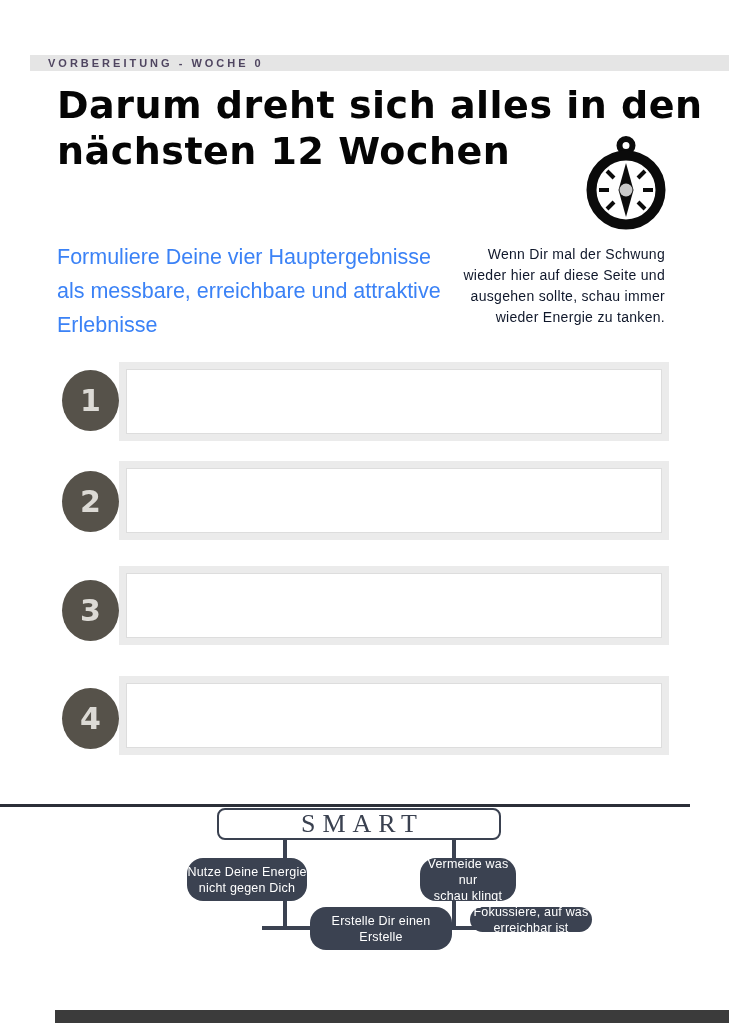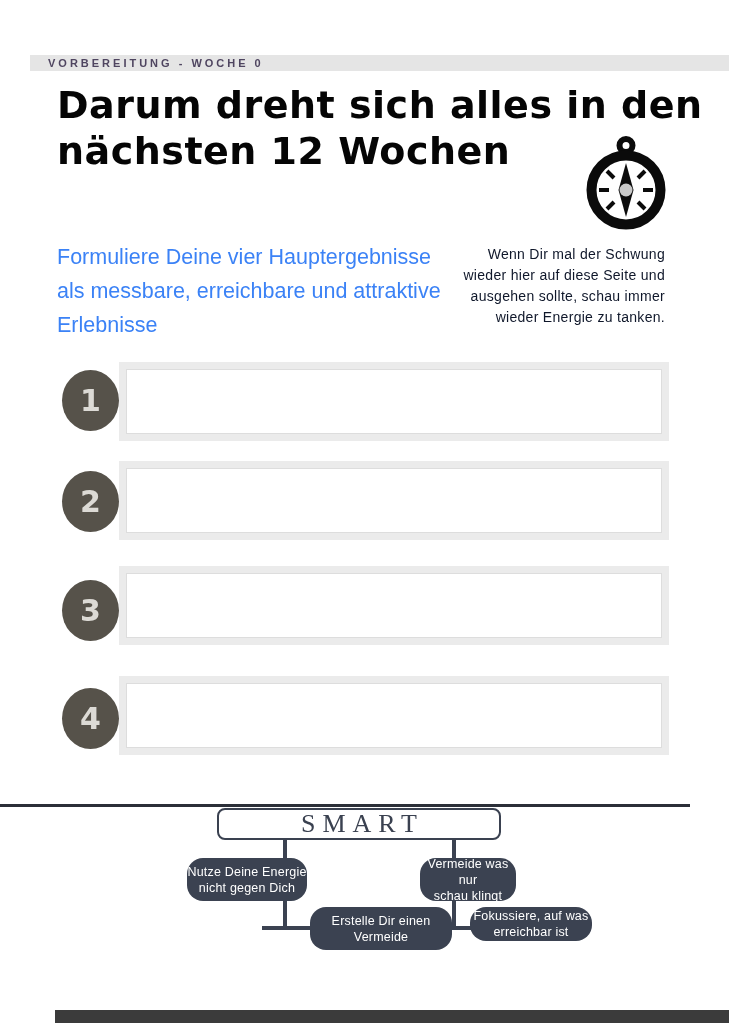--- a/index.html
+++ b/index.html
@@ -162,22 +162,22 @@
   <div class="node" style="left:187px;top:858px;width:120px;height:43px;">
     <div>Nutze Deine Energie</div>
     <div>nicht gegen Dich</div>
   </div>
   <div class="node" style="left:420px;top:858px;width:96px;height:43px;">
     <div>Vermeide was nur</div>
     <div>schau klingt</div>
   </div>
   <div class="node" style="left:310px;top:907px;width:142px;height:43px;">
     <div>Erstelle Dir einen</div>
-    <div>Vermeide</div>
+    <div>Erstelle</div>
   </div>
-  <div class="node" style="left:470px;top:907px;width:122px;height:34px;">
+  <div class="node" style="left:470px;top:907px;width:122px;height:25px;">
     <div>Fokussiere, auf was</div>
     <div>erreichbar ist</div>
   </div>
 
   <div class="footer-bar"></div>
 
 </div>
 
 </body></html>

